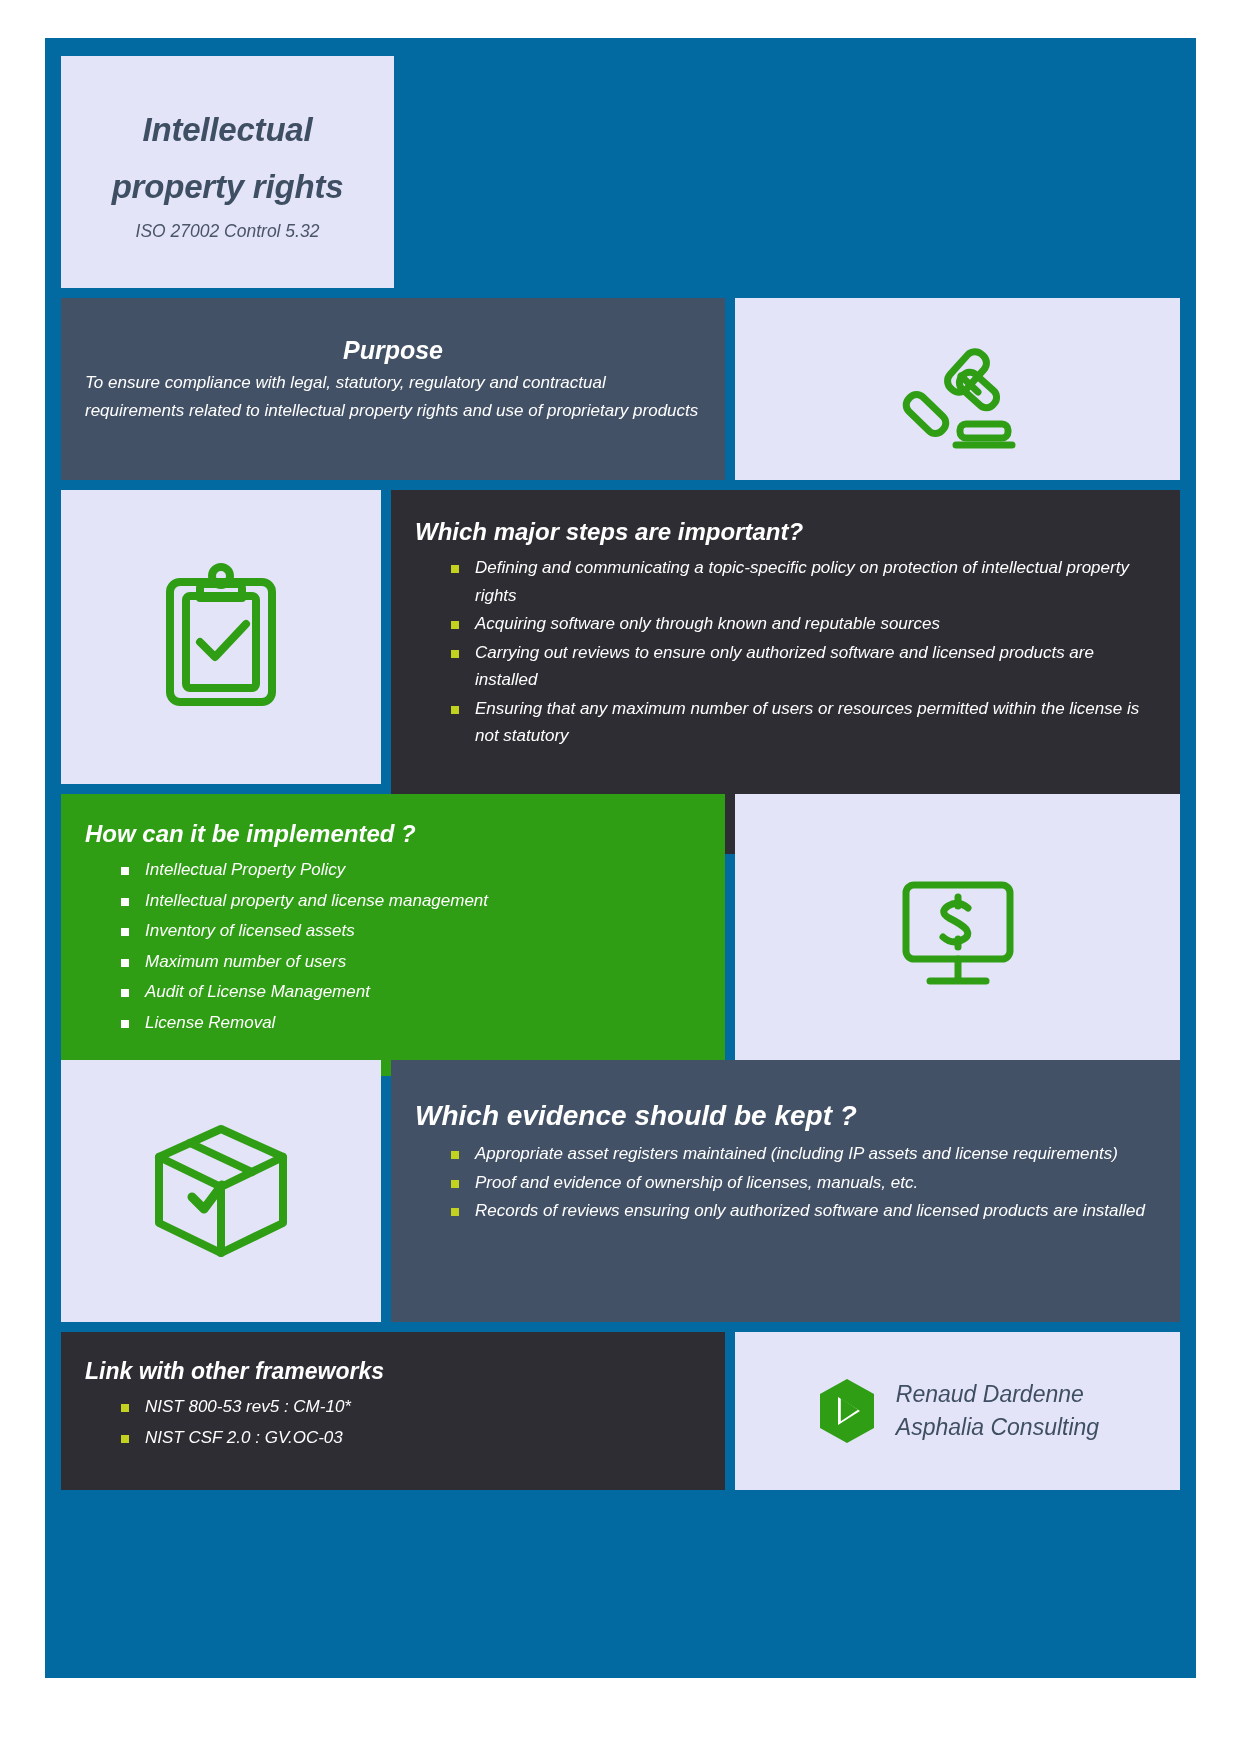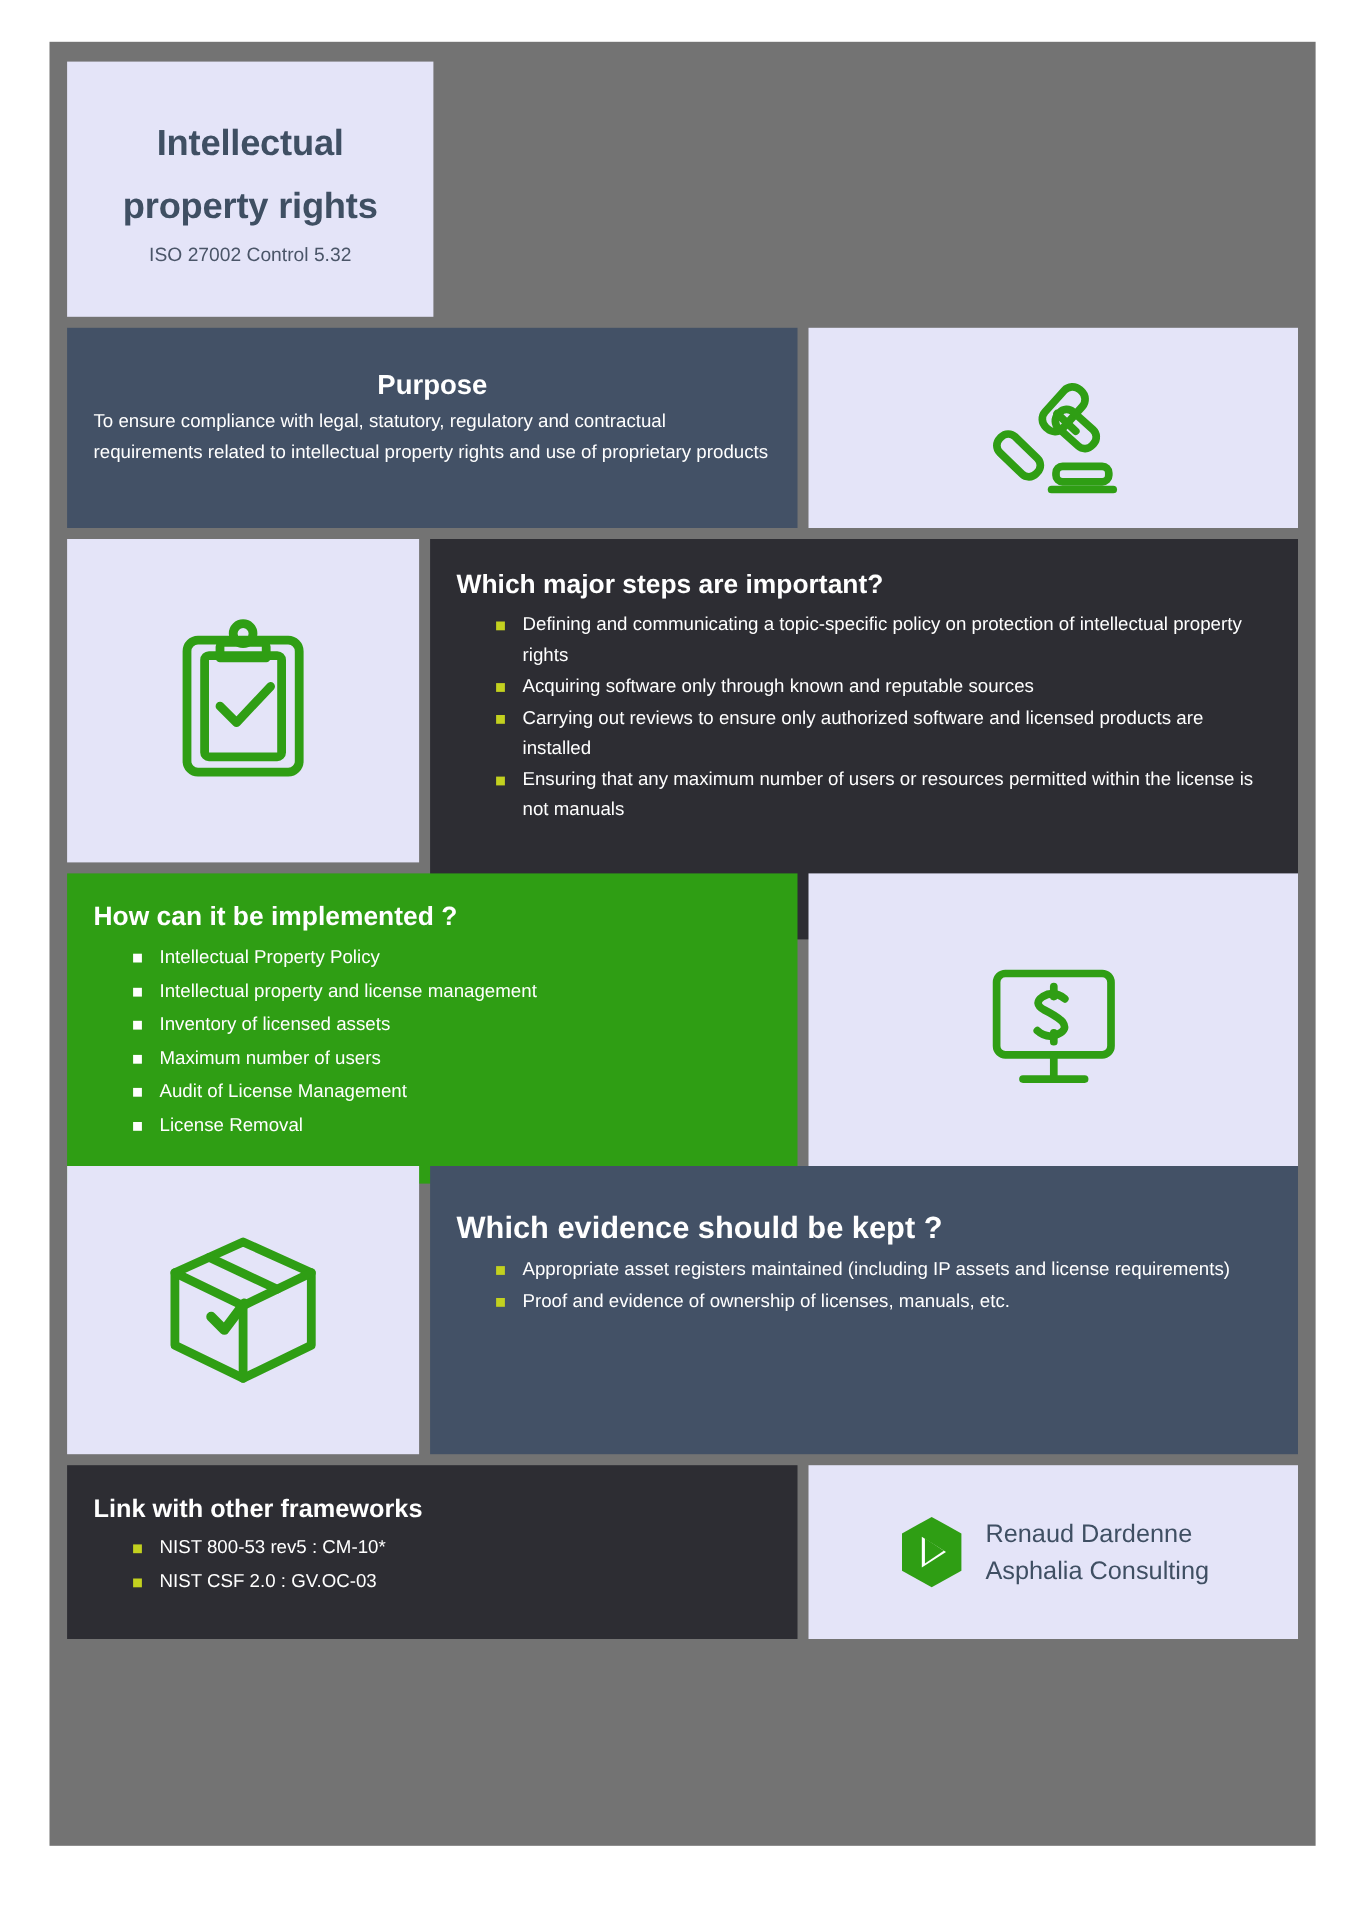--- a/index.html
+++ b/index.html
@@ -13,22 +13,23 @@
     position: relative;
     width: 1241px;
     height: 1754px;
     background: #ffffff;
     padding: 38px 45px;
   }
   #sheet {
     position: relative;
     width: 1151px;
     height: 1640px;
-    background: #737373;
+    background: #0369a1;
     padding: 18px 16px;
+    font-style: italic;
   }
 
   .row { display: flex; gap: 10px; margin-bottom: 10px; }
 
   .panel { position: relative; }
   .lav   { background: #e4e4f8; }
   .green { background: #2f9e14; }
   .slate { background: #435166; }
   .dark  { background: #2d2d33; }
 
@@ -180,21 +181,21 @@
           <polyline points="44,80 59,95 90,62"></polyline>
         </svg>
       </div>
 
       <div class="panel dark" id="steps-card">
         <h2>Which major steps are important?</h2>
         <ul class="bl olive">
           <li>Defining and communicating a topic-specific policy on protection of intellectual property rights</li>
           <li>Acquiring software only through known and reputable sources</li>
           <li>Carrying out reviews to ensure only authorized software and licensed products are installed</li>
-          <li>Ensuring that any maximum number of users or resources permitted within the license is not manuals</li>
+          <li>Ensuring that any maximum number of users or resources permitted within the license is not statutory</li>
         </ul>
       </div>
     </div>
 
     <div class="row" id="row4">
 
       <div class="panel green" id="implement-card">
         <h2>How can it be implemented ?</h2>
         <ul class="bl white tight">
           <li>Intellectual Property Policy</li>
@@ -228,20 +229,21 @@
           <line x1="44" y1="24" x2="106" y2="53"></line>
           <polyline points="46,78 58,90 76,66" stroke-width="9"></polyline>
         </svg>
       </div>
 
       <div class="panel slate" id="evidence-card">
         <h2>Which evidence should be kept ?</h2>
         <ul class="bl olive">
           <li>Appropriate asset registers maintained (including IP assets and license requirements)</li>
           <li>Proof and evidence of ownership of licenses, manuals, etc.</li>
+          <li>Records of reviews ensuring only authorized software and licensed products are installed</li>
         </ul>
       </div>
     </div>
 
     <div class="row" id="row6">
 
       <div class="panel dark" id="frameworks-card">
         <h2>Link with other frameworks</h2>
         <ul class="bl olive tight">
           <li>NIST 800-53 rev5 : CM-10*</li>

